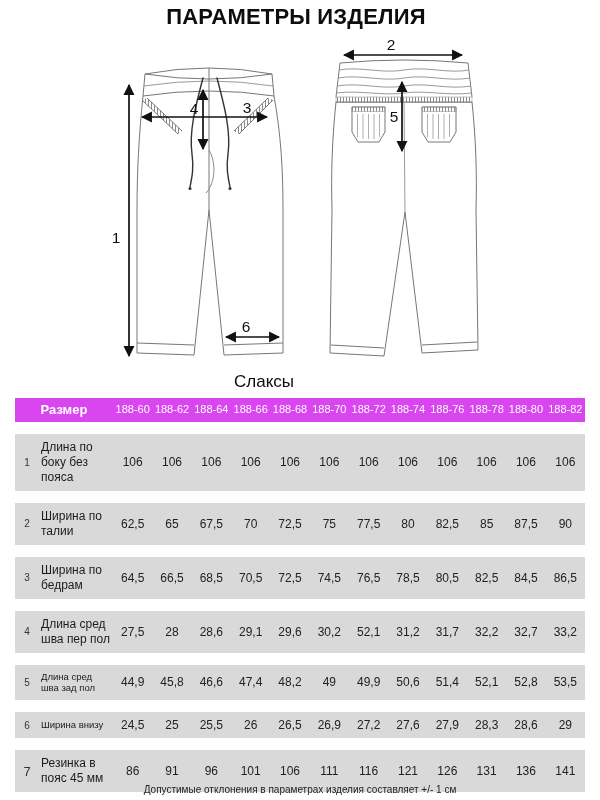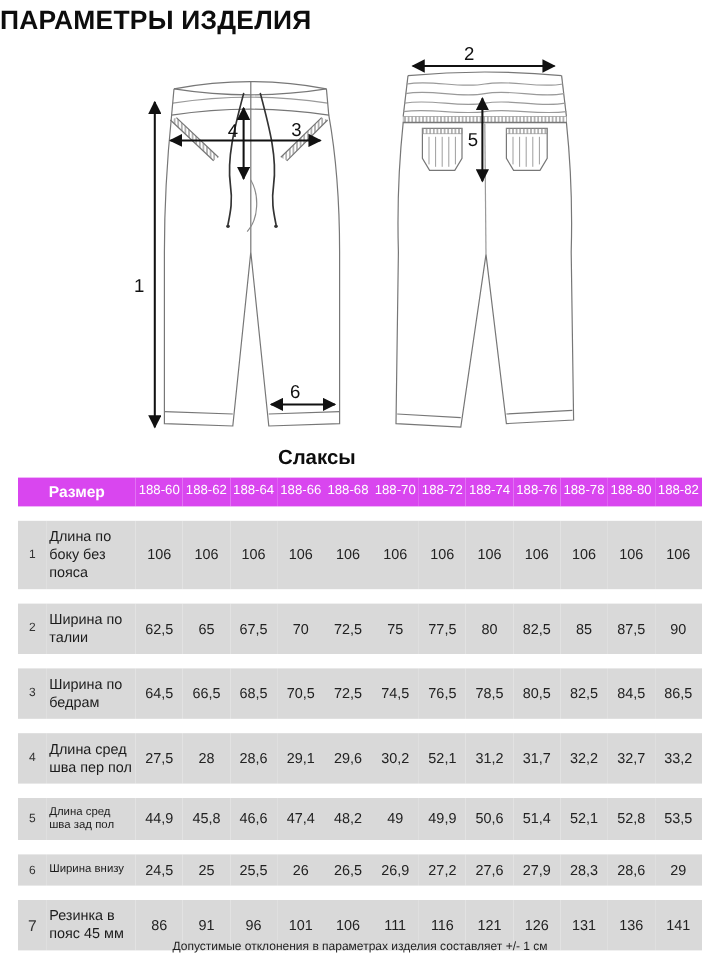--- a/index.html
+++ b/index.html
@@ -2,27 +2,27 @@
 <html><head>
 <meta charset="utf-8">
 <style>
   html,body{margin:0;padding:0;background:#fff;}
   .page{
     position:relative;width:600px;height:800px;background:#fff;overflow:hidden;
     font-family:"Liberation Sans",sans-serif;color:#111;
   }
   .page-title{
     position:absolute;top:4px;left:0;width:592px;margin:0;
-    font-size:22px;font-weight:bold;letter-spacing:0.2px;color:#0d0d0d;
+    text-align:center;font-size:22px;font-weight:bold;letter-spacing:0.2px;color:#0d0d0d;
   }
   .diagram-wrap{position:absolute;top:0;left:0;width:600px;height:372px;}
   .diagram-wrap svg{display:block;width:600px;height:372px;}
   .product-title{
     position:absolute;top:372px;left:0;width:528px;margin:0;
-    text-align:center;font-size:17px;font-weight:bold;color:#0d0d0d;
+    text-align:center;font-size:17px;font-weight:normal;color:#0d0d0d;
   }
   .size-table{
     position:absolute;top:386px;left:15px;width:570px;
     border-collapse:separate;border-spacing:0 12px;table-layout:fixed;
   }
   .size-table th,.size-table td{padding:0;}
   .size-table thead th{
     background:#d946ef;color:#fff;font-weight:normal;
     font-size:11px;line-height:1.2;padding:4px 0;text-align:center;vertical-align:middle;
   }

